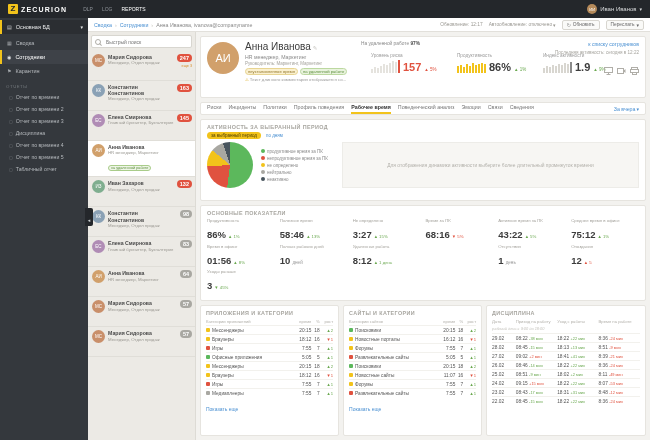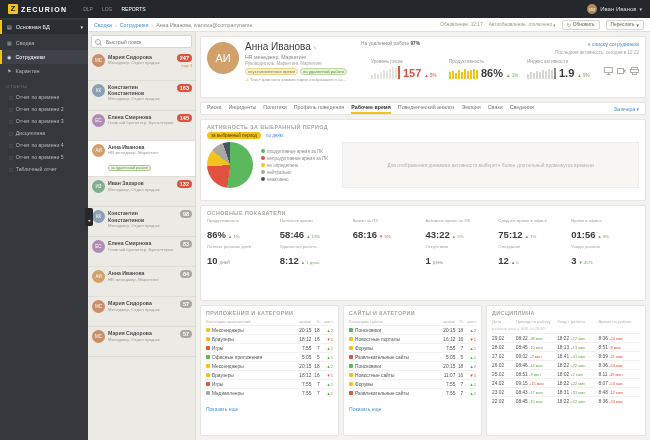--- a/index.html
+++ b/index.html
@@ -76,21 +76,21 @@
            align-items:center;justify-content:center;flex:none}
   .pinfo{width:120px;flex:none}
   .pname{font-size:10px;color:#3c3c3c;line-height:1}
   .pencil::before{content:"✎";font-size:5.5px;color:#c0beb8;margin-left:2px}
   .prole{font-size:5.2px;color:#8a8a8a;margin-top:2px}
   .pmgr{font-size:4.5px;color:#a5a39d;margin-top:1px}
   .ptags{display:flex;gap:2px;flex-wrap:wrap;margin-top:2px}
   .ptag{font-size:4.2px;padding:0 2px;border-radius:4px;border:1px solid #ddd;white-space:nowrap}
   .pcomment{font-size:4.3px;color:#9a9a9a;margin-top:2px;white-space:nowrap;overflow:hidden}
   .warn::before{content:"⚠";color:#e0b73f;font-size:4.3px;margin-right:1px}
-  .pmetrics{display:flex;gap:4px;margin-top:17px}
+  .pmetrics{display:flex;gap:12px;margin-top:11px}
   .pm{width:74px}
   .pm-label{font-size:4.7px;color:#9a9a9a;white-space:nowrap}
   .pm-row{display:flex;align-items:flex-end;gap:3px;margin-top:2px}
   .spark{display:flex;align-items:flex-end;gap:1px;height:13px}
   .spark i{width:2px;display:block;background:#ddd}
   .pm-value{font-size:11px;font-weight:bold;color:#3c3c3c;line-height:1}
   .pm-delta{font-size:4.5px;line-height:1.4}
   .premote{position:absolute;left:160px;top:4px;font-size:4.8px;color:#8a8a8a}
   .premote b{color:#4a4a4a}
   .plink{position:absolute;right:6px;top:4px;font-size:5.2px;color:#4a90d2;cursor:pointer}
@@ -559,20 +559,28 @@
         <div class="ind">
           <div class="lbl">Полезное время</div>
           <div class="val">
             <span>58:46</span>
 
             <span class="dlt" style="color: rgb(106, 168, 79);">▲ 13%</span>
           </div>
         </div>
 
 
+        <div class="ind">
+          <div class="lbl">Не определено</div>
+          <div class="val">
+            <span>3:27</span>
+
+            <span class="dlt" style="color: rgb(106, 168, 79);">▲ 15%</span>
+          </div>
+        </div>
 
         <div class="ind">
           <div class="lbl">Время за ПК</div>
           <div class="val">
             <span>68:16</span>
 
             <span class="dlt" style="color: rgb(224, 82, 63);">▼ 5%</span>
           </div>
         </div>
 

